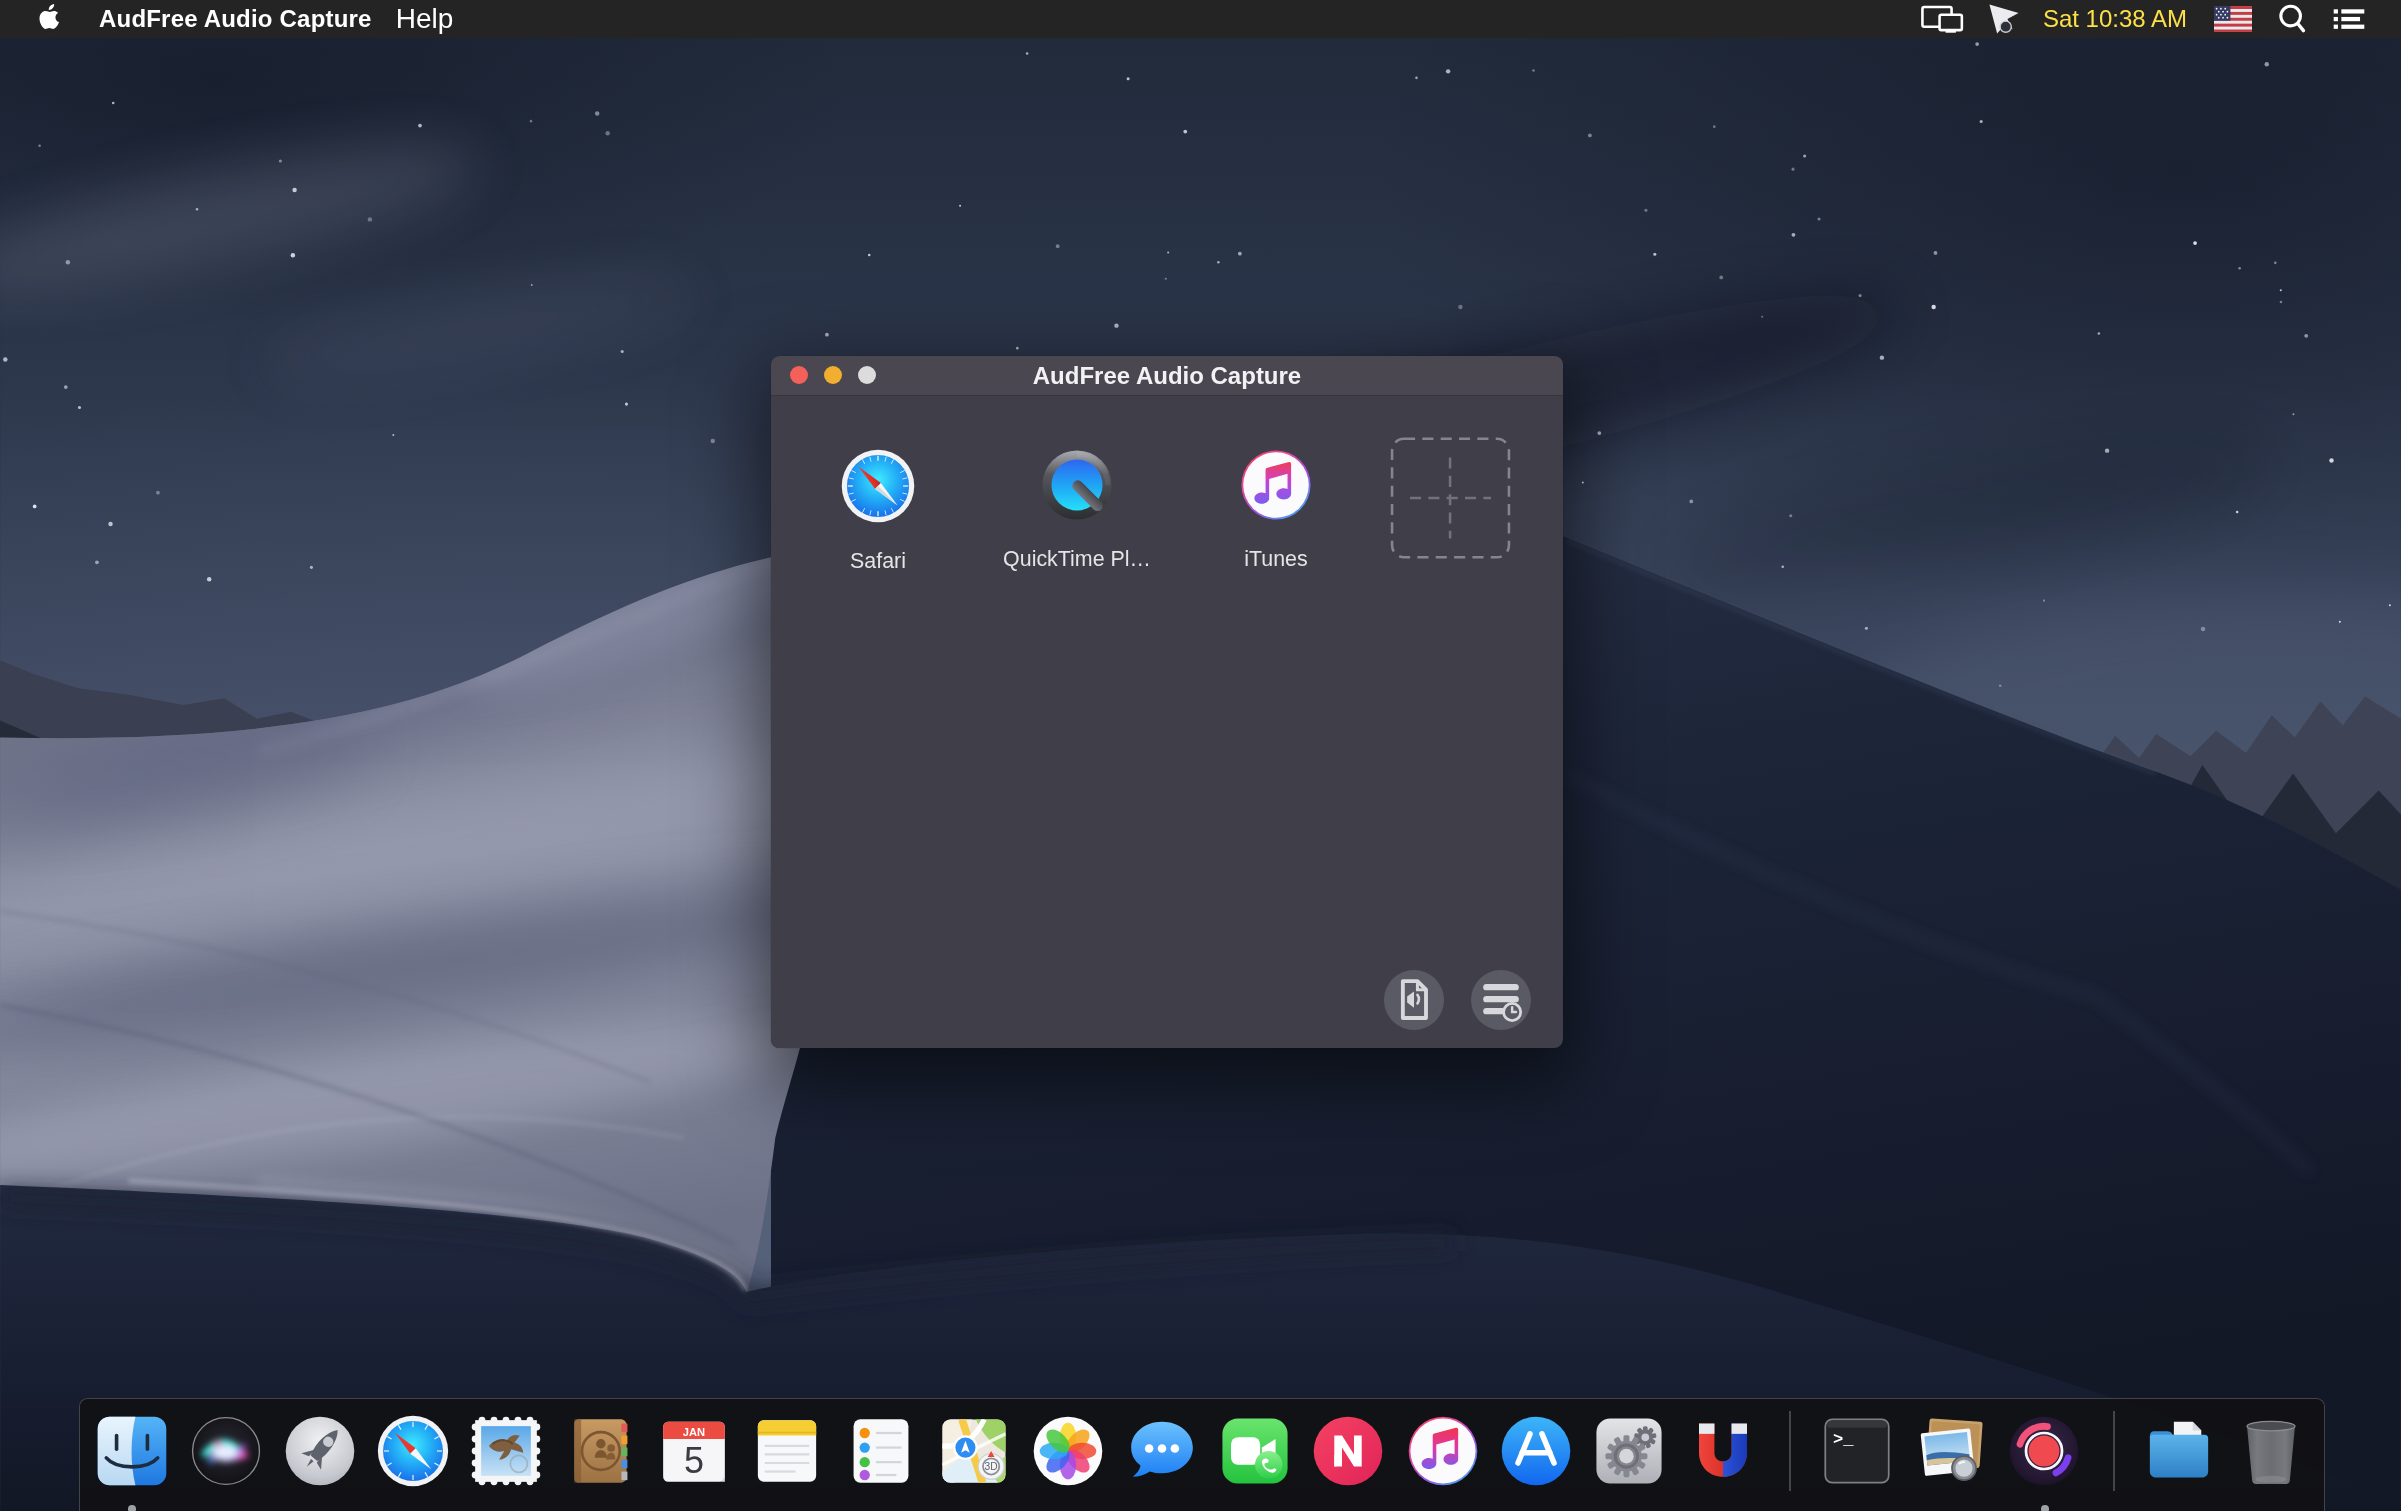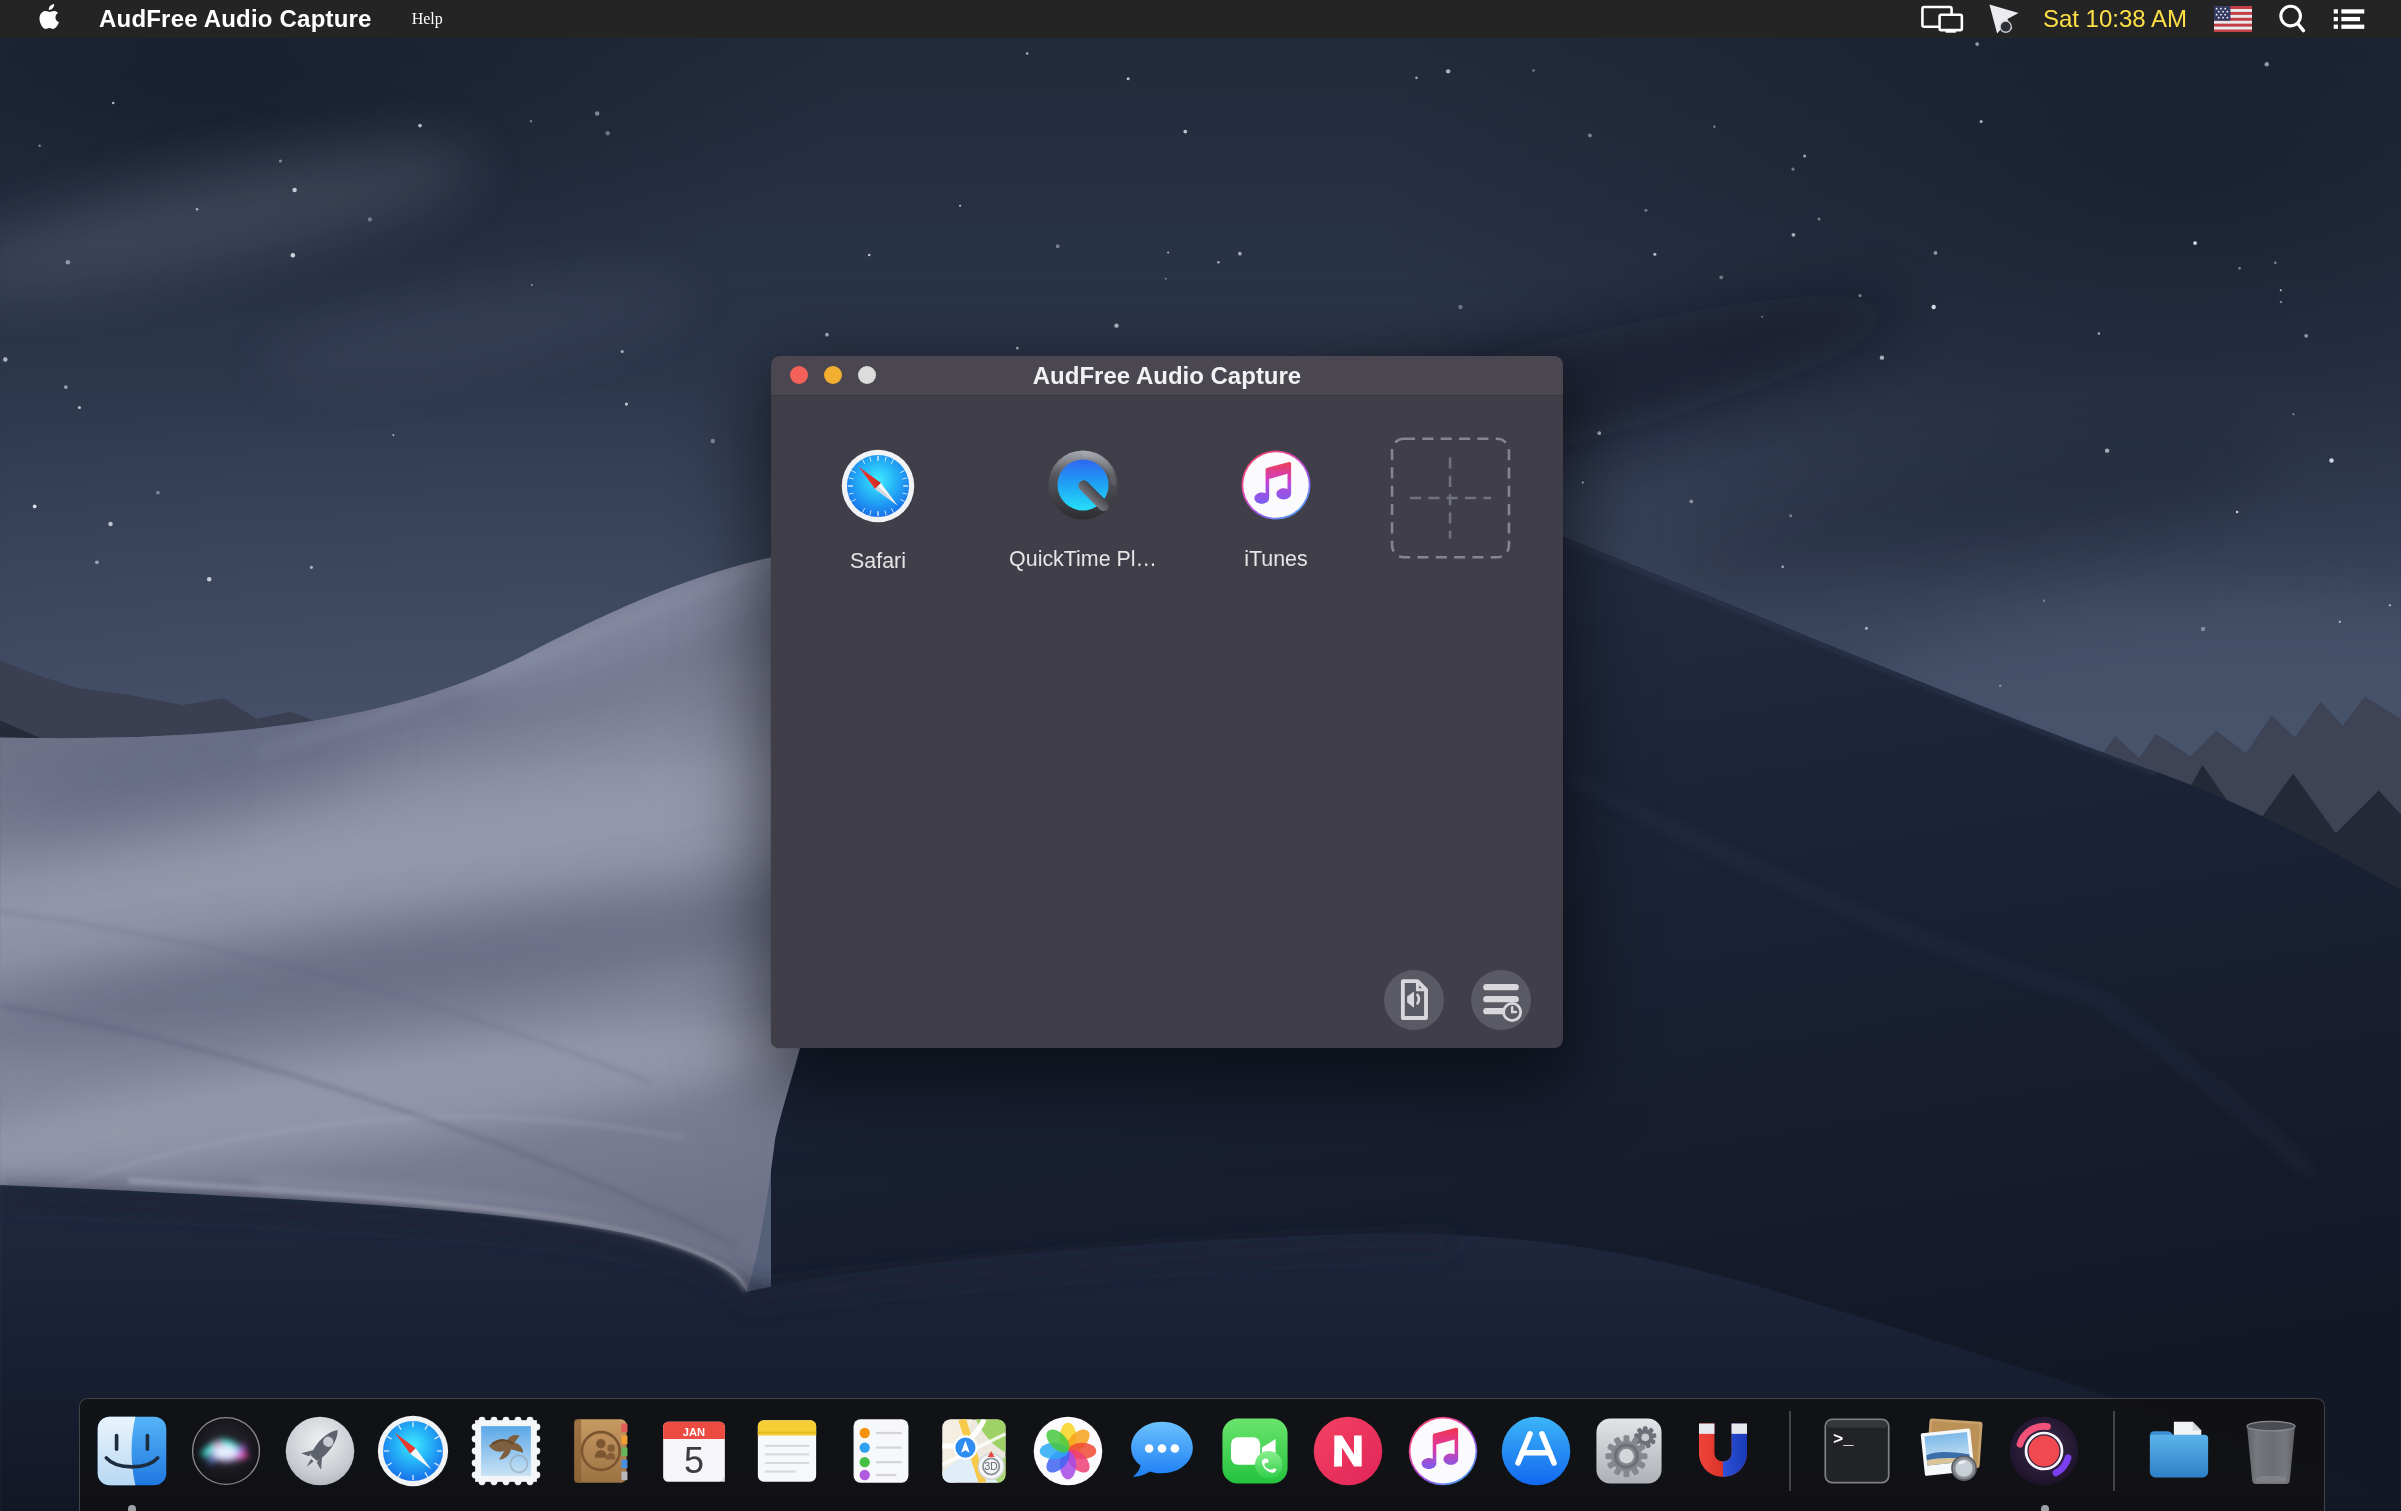--- a/index.html
+++ b/index.html
@@ -1,20 +1,20 @@
 <!DOCTYPE html>
 <html style="font-size:13.7px"><head><meta charset="utf-8">
 <style>
 html,body{margin:0;padding:0;width:2401px;height:1511px;overflow:hidden;background:#1d2433;font-family:"Liberation Sans",sans-serif;}
 #screen{position:relative;width:2401px;height:1511px;overflow:hidden;}
 #wall{position:absolute;left:0;top:0;}
 
 #menubar{position:absolute;left:0;top:0;width:2401px;height:38px;background:#242424;display:flex;align-items:center;color:#fff;z-index:30;}
 #menubar .app{font-size:24px;font-weight:bold;margin-left:34px;letter-spacing:0.2px;}
-#menubar .help{font-size:16px;margin-left:40px;font-family:Liberation Serif, serif;}
+#menubar .help{font-size:28px;margin-left:24px;}
 #mright{position:absolute;right:0;top:0;height:38px;display:flex;align-items:center;}
 #clock{font-size:24px;color:#fde047;margin:0 0 0 0;}
 
 #win{position:absolute;left:771px;top:356px;width:792px;height:692px;border-radius:8.6px;background:#403e49;box-shadow:0 26px 77px 10.3px rgba(0,0,0,0.55),0 0 0.9px rgba(0,0,0,0.7);z-index:20;}
 #titlebar{position:absolute;left:0;top:0;width:100%;height:39px;background:#4a4751;border-radius:8.6px 8.6px 0 0;border-bottom:1.7px solid #37343d;}
 #titlebar .title{position:absolute;left:0;right:0;top:0;height:39px;line-height:39px;text-align:center;color:#f2f2f4;font-size:24px;font-weight:bold;}
 .tl{position:absolute;top:10.3px;width:18px;height:18px;border-radius:50%;}
 #tl1{left:19px;background:#f4605a;}
 #tl2{left:53px;background:#f2ae2f;}
 #tl3{left:87px;background:#dcdcdc;}
@@ -330,21 +330,21 @@
 </g>
           </g>
 <g transform="rotate(-45 50 50)">
 <path d="M50 13 L55.5 50 L44.5 50 Z" fill="url(#safr)"></path>
 <path d="M50 87 L55.5 50 L44.5 50 Z" fill="#f4f6f8"></path>
 <path d="M50 87 L50 50 L44.5 50 Z" fill="#d4d8dd"></path>
 </g>
 </svg>
         <div class="lb">Safari</div>
       </div>
-  <div class="cell" style="left:216px;">
+  <div class="cell" style="left:210px;">
         <svg class="ic" width="72" height="72" viewBox="0 0 100 100">
 <defs>
 <linearGradient id="qtg" x1="0" y1="0" x2="0" y2="1">
               <stop offset="0" stop-color="#a8abb1"></stop>
               <stop offset="0.35" stop-color="#55575c"></stop>
               <stop offset="1" stop-color="#2c2d31"></stop>
             </linearGradient>
 <linearGradient id="qtb" x1="0" y1="0" x2="0" y2="1">
               <stop offset="0" stop-color="#2e66f0"></stop>
               <stop offset="0.5" stop-color="#1fa4f5"></stop>

